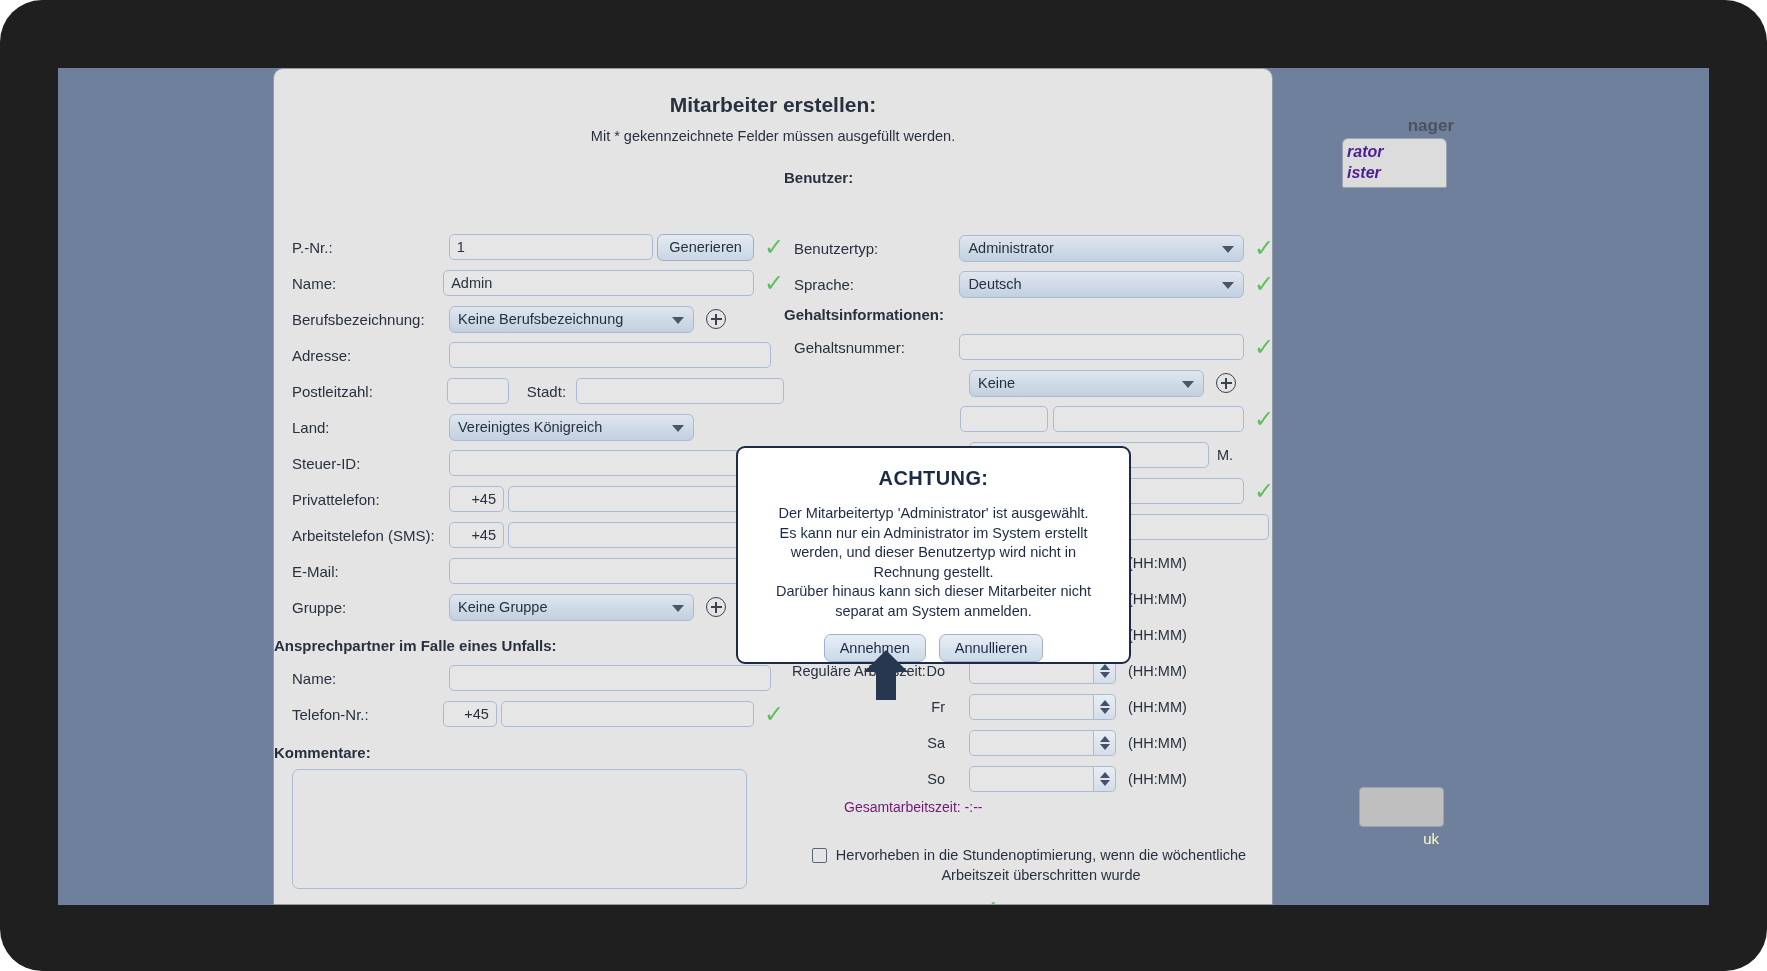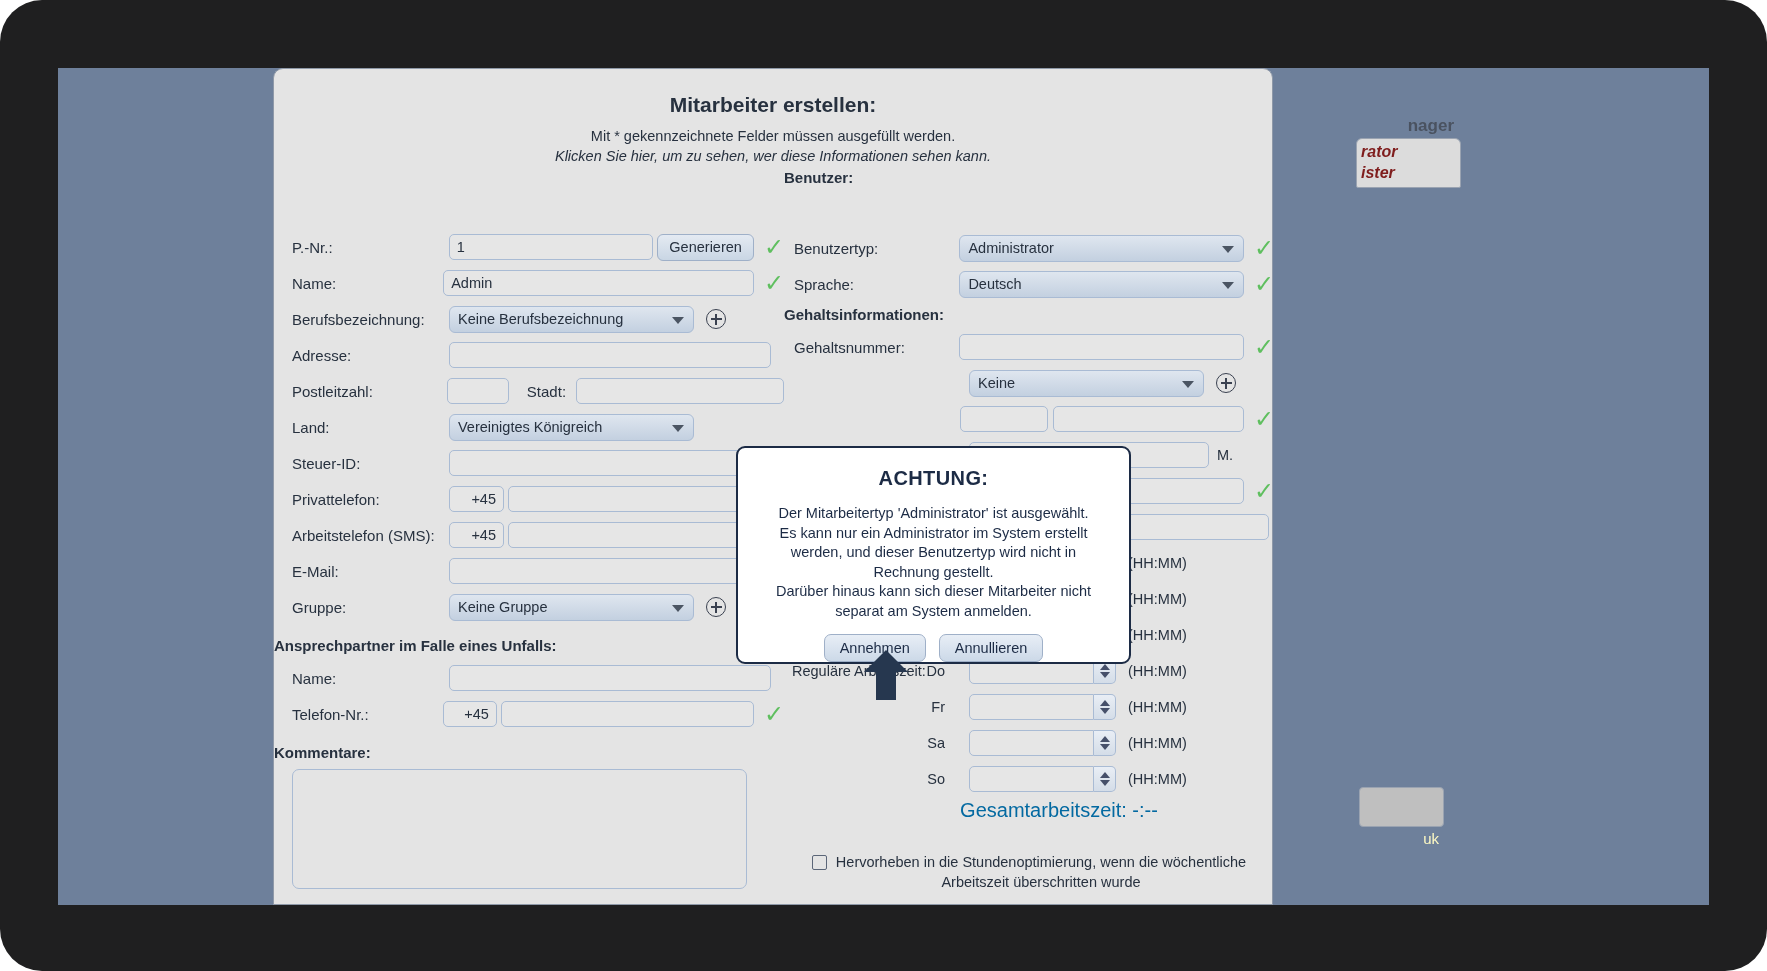--- a/index.html
+++ b/index.html
@@ -35,23 +35,23 @@
   #bg-panel{
     position:absolute; left:225px; top:75px; width:1160px; height:650px;
     background:#e4e4e4; border:1px solid #9aa3b1; border-radius:8px;
     z-index:-1;
   }
   #bg-right-text{
     position:absolute; right:255px; top:48px; font-size:17px; font-weight:bold;
     color:#4a5260; white-space:nowrap;
   }
   #bg-right-card{
-    position:absolute; right:248px; top:70px; width:105px; height:50px;
+    position:absolute; right:262px; top:70px; width:105px; height:50px;
     background:#dcdcdc; border:1px solid #9aa3b1; border-radius:6px 6px 2px 2px;
-    font-style:italic; font-weight:bold; color:#7f1d1d; font-size:16px;
+    font-style:italic; font-weight:bold; color:#4c1d95; font-size:16px;
     padding:2px 0 0 4px; line-height:21px; overflow:hidden; white-space:nowrap;
   }
   #bg-bottom-card{
     position:absolute; right:265px; bottom:78px; width:85px; height:40px;
     background:#bfbfbf; border:1px solid #9aa3b1; border-radius:4px;
   }
   #bg-bottom-text{
     position:absolute; right:270px; bottom:58px; font-size:15px; color:#fef9c3;
   }
 
@@ -128,21 +128,21 @@
     border-radius:0 5px 5px 0; background:linear-gradient(#e9eef5,#d4dde8);
     display:flex; flex-direction:column; align-items:center; justify-content:center;
   }
   .spin i{ display:block; width:0;height:0; }
   .spin .up{ border-left:5px solid transparent;border-right:5px solid transparent;
              border-bottom:6px solid #46506a; margin-bottom:2px;}
   .spin .dn{ border-left:5px solid transparent;border-right:5px solid transparent;
              border-top:6px solid #46506a;}
   .hhmm{ font-size:14.5px; color:#27313f; margin-left:12px; }
   .daylbl{ width:185px; text-align:right; padding-right:24px; font-size:14.5px; color:#27313f; }
-  .total{ text-align:center; font-size:20px; color:#0369a1; margin:4px 0 0 60px; }
+  .total{ text-align:left; font-size:14px; color:#701a75; margin:4px 0 0 60px; }
 
   .cbrow{ display:flex; justify-content:center; margin-top:30px; padding:0 18px; }
   .cbox{ width:15px;height:15px;border:1.4px solid #5b6678;background:#e4e4e4;
          border-radius:2px; margin-right:9px; margin-top:3px; flex:0 0 auto;}
   .cbtext{ font-size:14.5px; color:#27313f; text-align:center; line-height:20px; }
 
   textarea.comments{
     width:455px; height:120px; background:#e4e4e4;
     border:1px solid #a9bbd4; border-radius:7px; resize:none;
     margin-left:18px; font-family:"Liberation Sans", sans-serif; font-size:14px;
@@ -214,21 +214,20 @@
         <div>ister</div>
       </div>
       <div id="bg-bottom-card"></div>
       <div id="bg-bottom-text">uk</div>
     </div>
 
     <div id="form-window">
 
       <div class="form-title">Mitarbeiter erstellen:</div>
       <div class="form-sub">Mit * gekennzeichnete Felder müssen ausgefüllt werden.</div>
-      <div class="form-sub italic">Klicken Sie hier, um zu sehen, wer diese Informationen sehen kann.</div>
 
       <div class="columns">
 
         <div class="col-left">
 
           <div style="height:66px"></div>
 
           <div class="row">
             <div class="lbl">P.-Nr.:</div>
             <div class="inp ro" style="width:205px">1</div>

